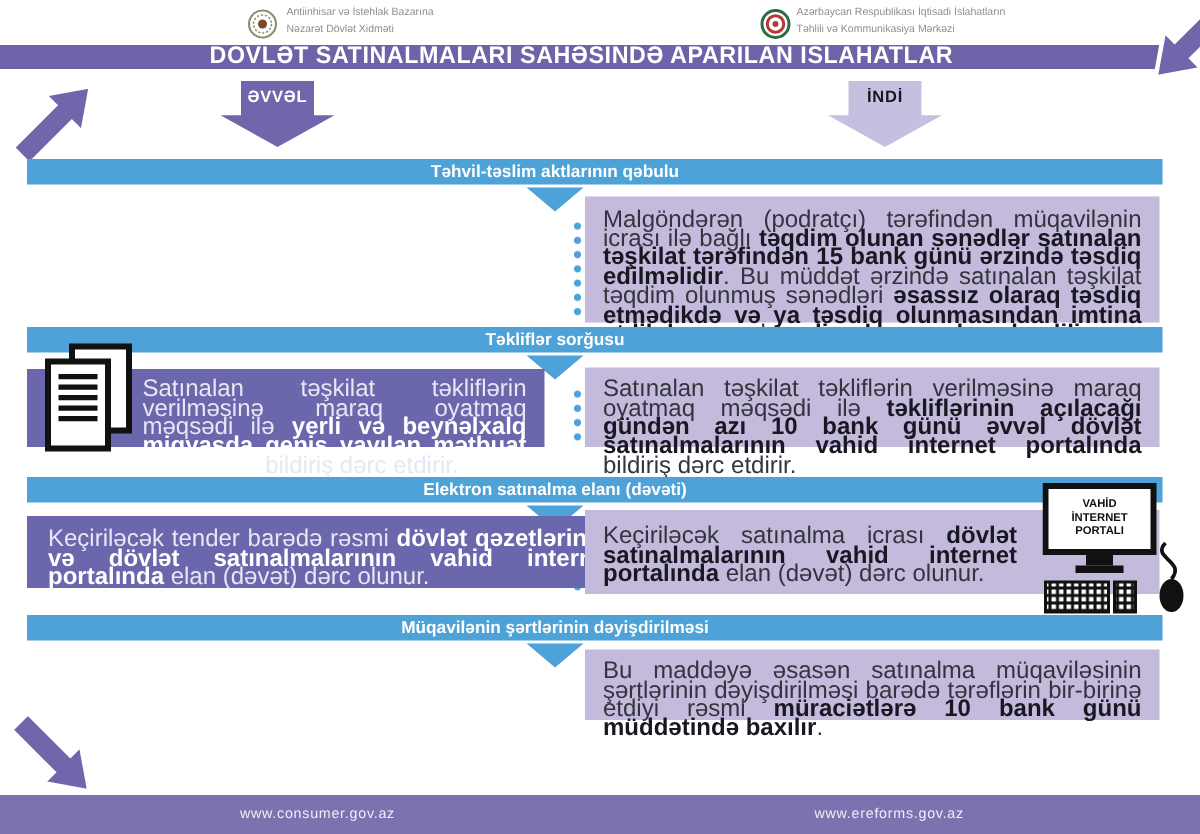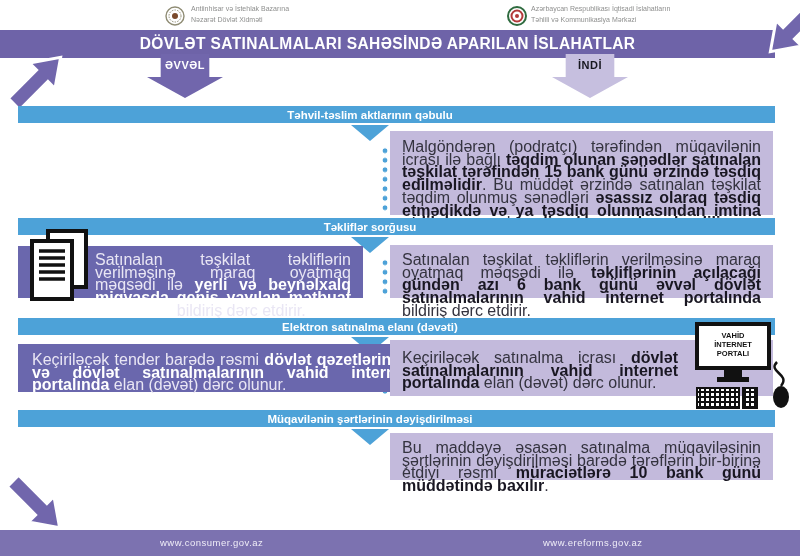--- a/index.html
+++ b/index.html
@@ -3,21 +3,21 @@
 <meta charset="utf-8">
 <style>
   html,body{margin:0;padding:0;background:#fff;}
   .canvas{position:relative;width:800px;height:556px;background:#fff;overflow:hidden;
           font-family:"Liberation Sans",sans-serif;}
   .abs{position:absolute;}
 
   
   .org-text{font-size:7px;line-height:1.5;color:#8E8F8E;}
   
-  .title-bar{left:0;top:30px;width:775px;height:28px;background:#6E63A8;display:flex;
+  .title-bar{left:0;top:30px;width:775px;height:16px;background:#6E63A8;display:flex;
              align-items:center;justify-content:center;}
   .title-bar span{color:#fff;font-weight:800;font-size:16px;letter-spacing:.4px;white-space:nowrap;
                   transform:scaleX(.97);}
 
   
   .big-arrow{width:76px;height:44px;clip-path:polygon(18% 0,82% 0,82% 52%,100% 52%,50% 100%,0 52%,18% 52%);
              text-align:center;font-weight:800;font-size:11px;letter-spacing:.5px;line-height:23px;}
   .arrow-before{left:147px;top:54px;background:#7166AC;color:#fff;}
   .arrow-now{left:552px;top:54px;background:#C6BFDF;color:#17171f;}
 
@@ -112,21 +112,21 @@
   <div class="abs tri" style="left:351px;top:125px;"></div>
   <div class="abs dots" style="left:382px;top:146px;height:66px;"></div>
   <div class="abs box box-now" style="left:390px;top:131px;width:383px;height:84px;"><span>Malgöndərən (podratçı) tərəfindən müqavilənin icrası ilə bağlı </span><span class="b">təqdim olunan sənədlər satınalan təşkilat tərəfindən 15 bank günü ərzində təsdiq edilməlidir</span><span>. Bu müddət ərzində satınalan təşkilat təqdim olunmuş sənədləri </span><span class="b">əsassız olaraq təsdiq etmədikdə və ya təsdiq olunmasından imtina etdikdə</span><span>, sənəd </span><span class="b">təsdiq olunmuş hesab edilir</span><span>.</span></div>
 
   <div class="abs sec-bar" style="top:218px;">
     <span>Təkliflər sorğusu</span>
   </div>
   <div class="abs tri" style="left:351px;top:237px;"></div>
   <div class="abs dots" style="left:382px;top:258px;height:40px;"></div>
   <div class="abs box box-before" style="left:18px;top:246px;width:345px;height:52px;padding-left:77px;"><span>Satınalan təşkilat təkliflərin verilməsinə maraq oyatmaq məqsədi ilə </span><span class="b">yerli və beynəlxalq miqyasda geniş yayılan mətbuat orqanında</span><span> bildiriş dərc etdirir.</span></div>
-  <div class="abs box box-now" style="left:390px;top:245px;width:383px;height:53px;padding-top:9px;"><span>Satınalan təşkilat təkliflərin verilməsinə maraq oyatmaq məqsədi ilə </span><span class="b">təkliflərinin açılacağı gündən azı 6 bank günü əvvəl dövlət satınalmalarının vahid internet portalında</span><span> bildiriş dərc etdirir.</span></div>
+  <div class="abs box box-now" style="left:390px;top:245px;width:383px;height:53px;padding-top:9px;"><span>Satınalan təşkilat təkliflərin verilməsinə maraq oyatmaq məqsədi ilə </span><span class="b">təkliflərinin açılacağı gündən azı 10 bank günü əvvəl dövlət satınalmalarının vahid internet portalında</span><span> bildiriş dərc etdirir.</span></div>
 
   <div class="abs" style="left:28px;top:227px;width:64px;height:80px;">
     <svg width="64" height="80" viewBox="0 0 64 80">
       <rect x="20" y="4" width="38" height="56" fill="#fff" stroke="#111" stroke-width="4"></rect>
       <rect x="4" y="14" width="40" height="58" fill="#fff" stroke="#111" stroke-width="4"></rect>
       <line x1="11" y1="24" x2="37" y2="24" stroke="#111" stroke-width="3.5"></line>
       <line x1="11" y1="31" x2="37" y2="31" stroke="#111" stroke-width="3.5"></line>
       <line x1="11" y1="38" x2="37" y2="38" stroke="#111" stroke-width="3.5"></line>
       <line x1="11" y1="45" x2="37" y2="45" stroke="#111" stroke-width="3.5"></line>
       <line x1="11" y1="52" x2="37" y2="52" stroke="#111" stroke-width="3.5"></line>

